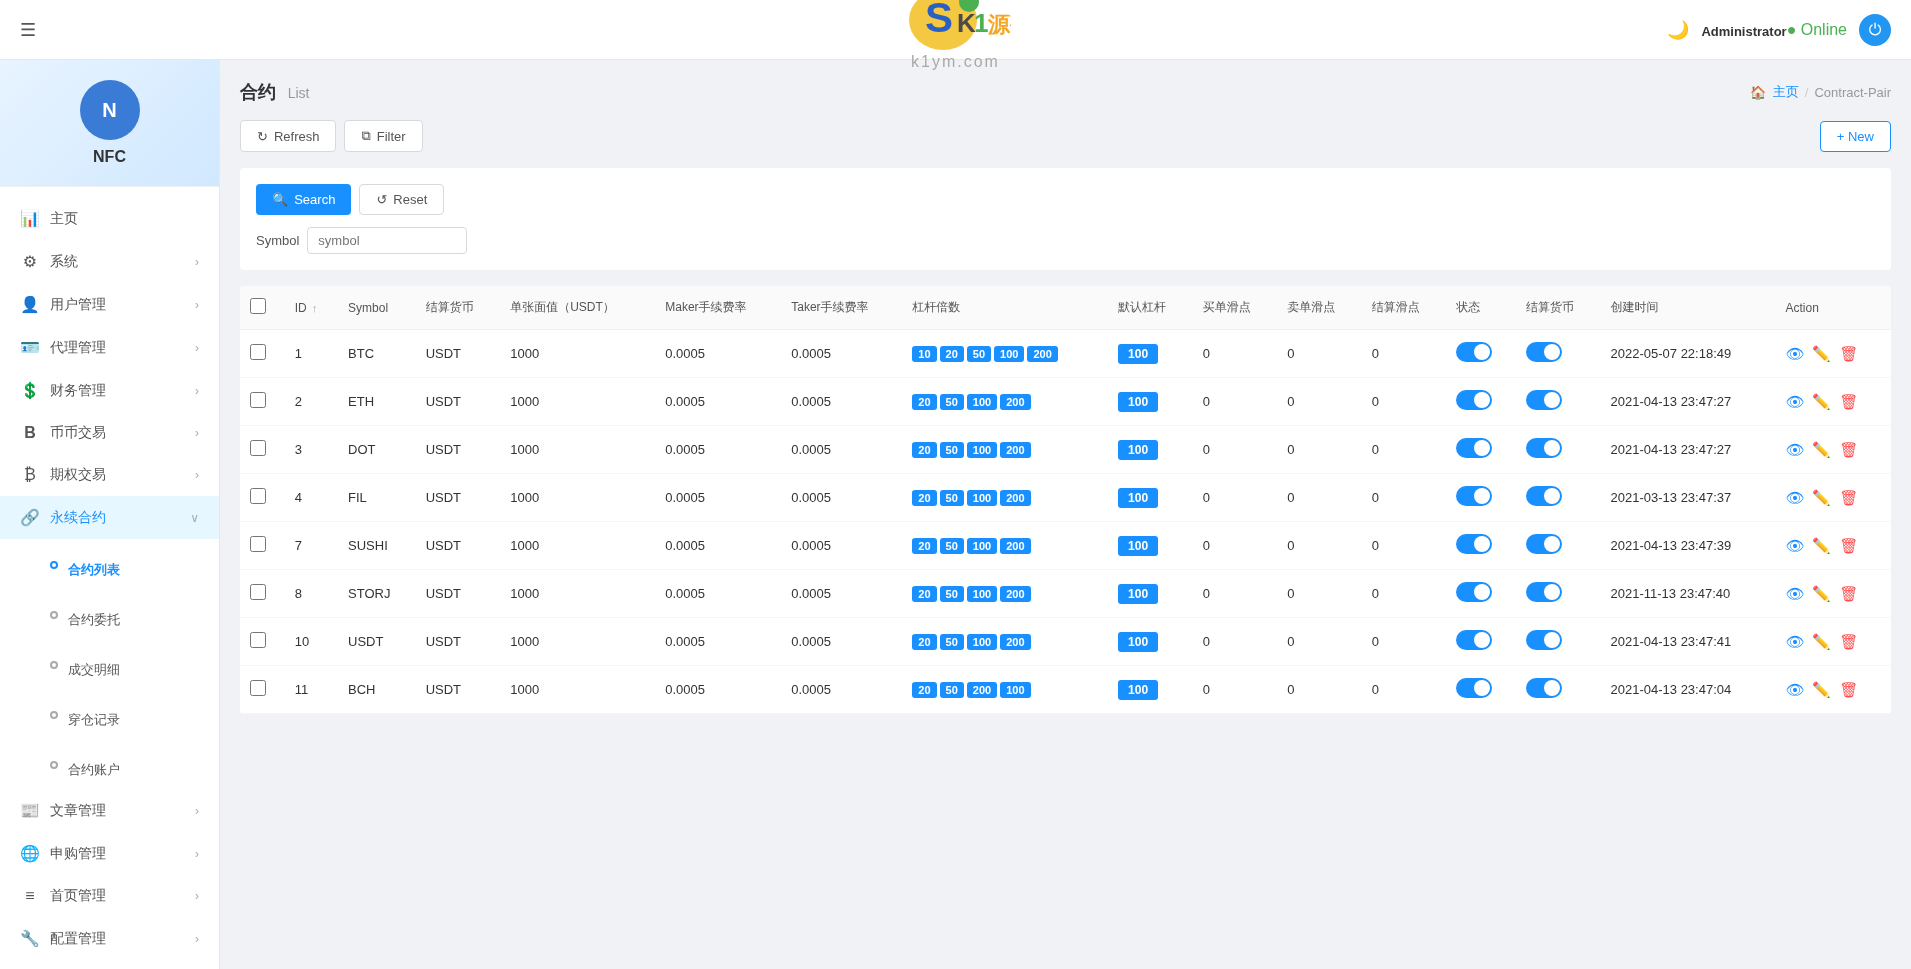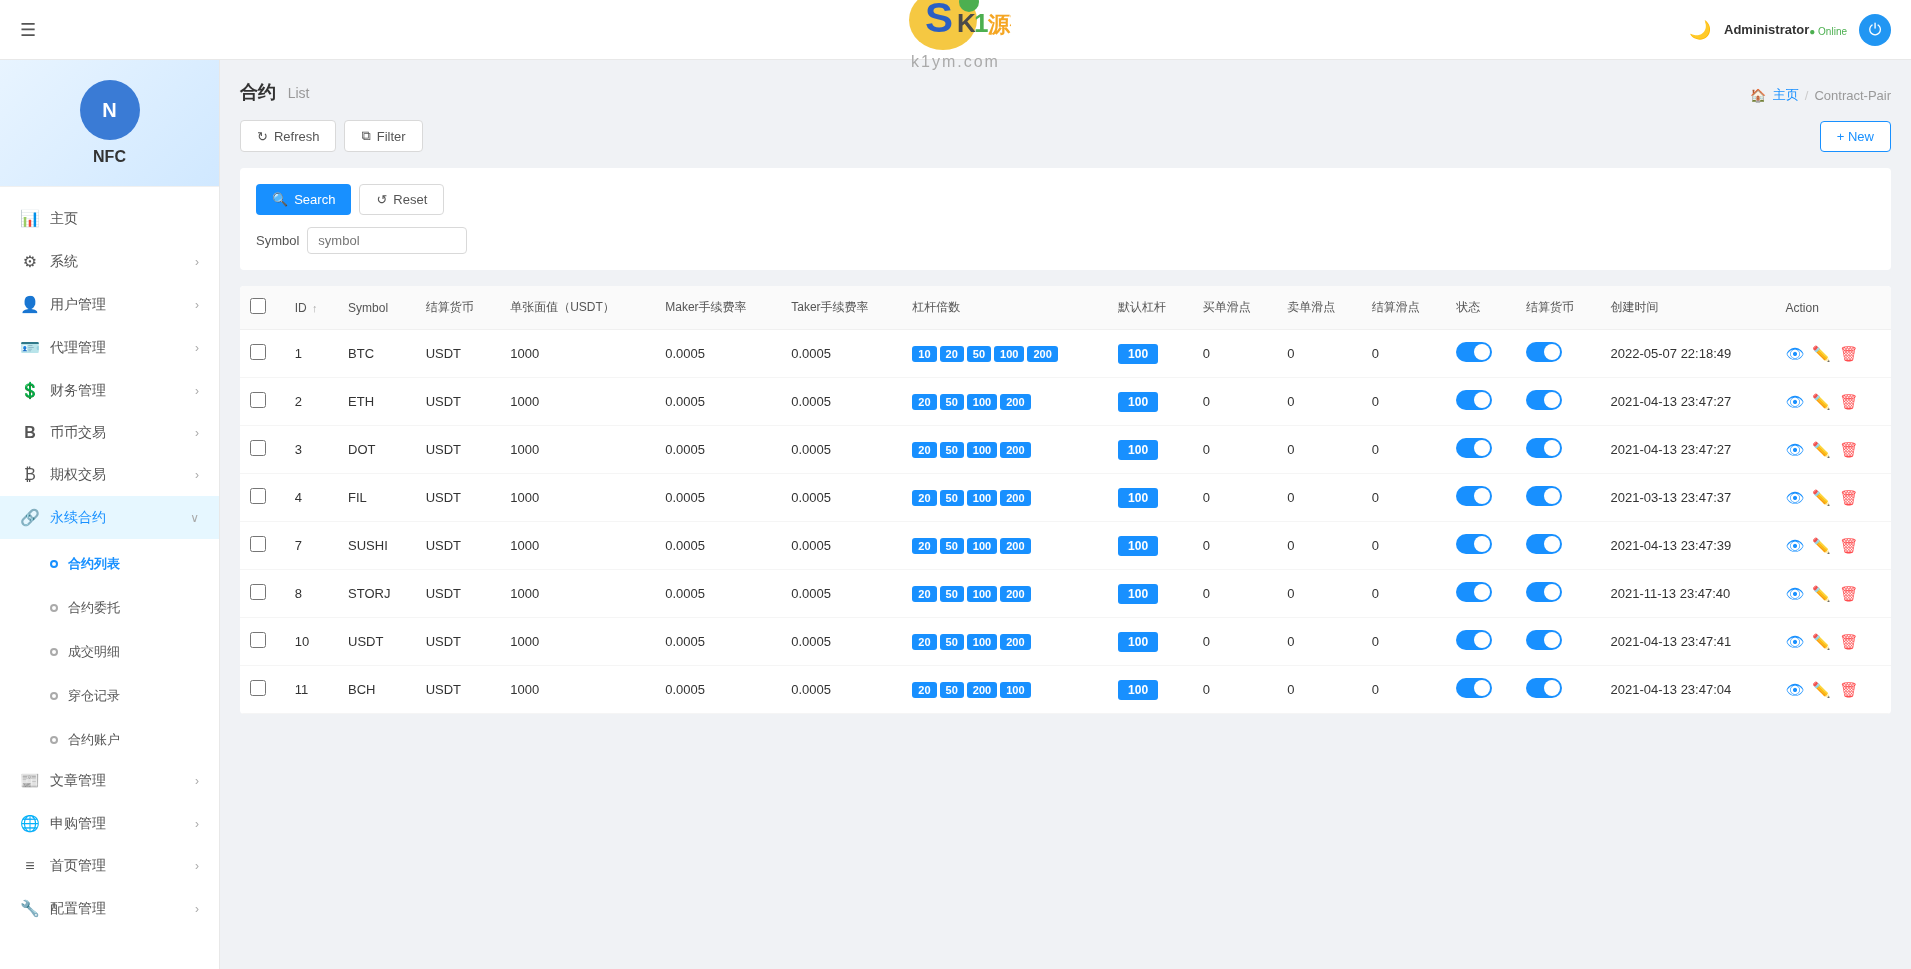--- a/index.html
+++ b/index.html
@@ -13,44 +13,44 @@
     .content-area { flex: 1; overflow: auto; padding: 20px; background: #f0f2f5; }
 
     
     .header-left { display: flex; align-items: center; gap: 12px; }
     .menu-icon { font-size: 18px; cursor: pointer; color: #555; }
     .header-logo { position: absolute; left: 50%; transform: translateX(-50%); }
     .header-right { display: flex; align-items: center; gap: 12px; margin-left: auto; }
     .moon-icon { font-size: 18px; color: #555; cursor: pointer; }
     .user-info { display: flex; align-items: flex-end; }
     .user-name { font-size: 13px; font-weight: 600; color: #333; }
-    .user-status { font-size: 10px; color: #4CAF50; }
+    .user-status { font-size: 16px; color: #4CAF50; }
     .user-status::before { content: '● '; }
     .power-icon { width: 32px; height: 32px; border-radius: 50%; background: #2196F3; display: flex; align-items: center; justify-content: center; color: white; font-size: 16px; cursor: pointer; }
 
     
     .sidebar-logo-area { padding: 20px; display: flex; flex-direction: column; align-items: center; border-bottom: 1px solid #f0f0f0; background: linear-gradient(135deg, #e8f4ff 0%, #d0e8ff 100%); position: relative; overflow: hidden; }
     .sidebar-logo-circle { width: 60px; height: 60px; border-radius: 50%; background: #3a7bd5; display: flex; align-items: center; justify-content: center; }
     .sidebar-logo-text { font-size: 20px; color: white; font-weight: bold; }
     .sidebar-app-name { font-size: 16px; font-weight: bold; color: #333; margin-top: 8px; }
 
     .sidebar-menu { padding: 10px 0; }
     .sidebar-item { display: flex; align-items: center; padding: 12px 20px; cursor: pointer; color: #555; transition: background 0.2s; position: relative; }
     .sidebar-item.active { color: #1890ff; background: #e6f7ff; }
     .sidebar-item-icon { margin-right: 10px; font-size: 16px; width: 20px; text-align: center; }
     .sidebar-item-label { flex: 1; font-size: 14px; }
     .sidebar-item-arrow { font-size: 12px; color: #aaa; }
     .sidebar-submenu { padding-left: 20px; }
-    .sidebar-sub-item { display: flex; align-items: center; padding: 16px 20px 10px 30px; cursor: pointer; color: #555; font-size: 13px; }
+    .sidebar-sub-item { display: flex; align-items: flex-start; padding: 22px 20px 10px 30px; cursor: pointer; color: #555; font-size: 13px; }
     .sidebar-sub-item.active { color: #1890ff; font-weight: 600; }
     .sidebar-sub-dot { width: 8px; height: 8px; border-radius: 50%; border: 2px solid #aaa; margin-right: 10px; flex-shrink: 0; }
     .sidebar-sub-item.active .sidebar-sub-dot { border-color: #1890ff; background: transparent; }
 
     
-    .page-header { display: flex; align-items: flex-end; justify-content: space-between; margin-bottom: 16px; }
+    .page-header { display: flex; align-items: center; justify-content: space-between; margin-bottom: 16px; }
     .page-title { font-size: 18px; font-weight: 600; color: #333; }
     .page-title-sub { font-size: 14px; color: #999; margin-left: 8px; font-weight: normal; }
     .breadcrumb { font-size: 13px; color: #999; display: flex; align-items: center; gap: 6px; }
     .breadcrumb-sep { color: #ccc; }
     .breadcrumb-link { color: #1890ff; cursor: pointer; }
 
     
     .toolbar { display: flex; align-items: center; justify-content: space-between; margin-bottom: 16px; }
     .toolbar-left { display: flex; gap: 8px; }
     .btn { display: flex; align-items: center; gap: 6px; padding: 7px 16px; border-radius: 4px; border: 1px solid #d9d9d9; background: #fff; cursor: pointer; font-size: 13px; color: #555; }

